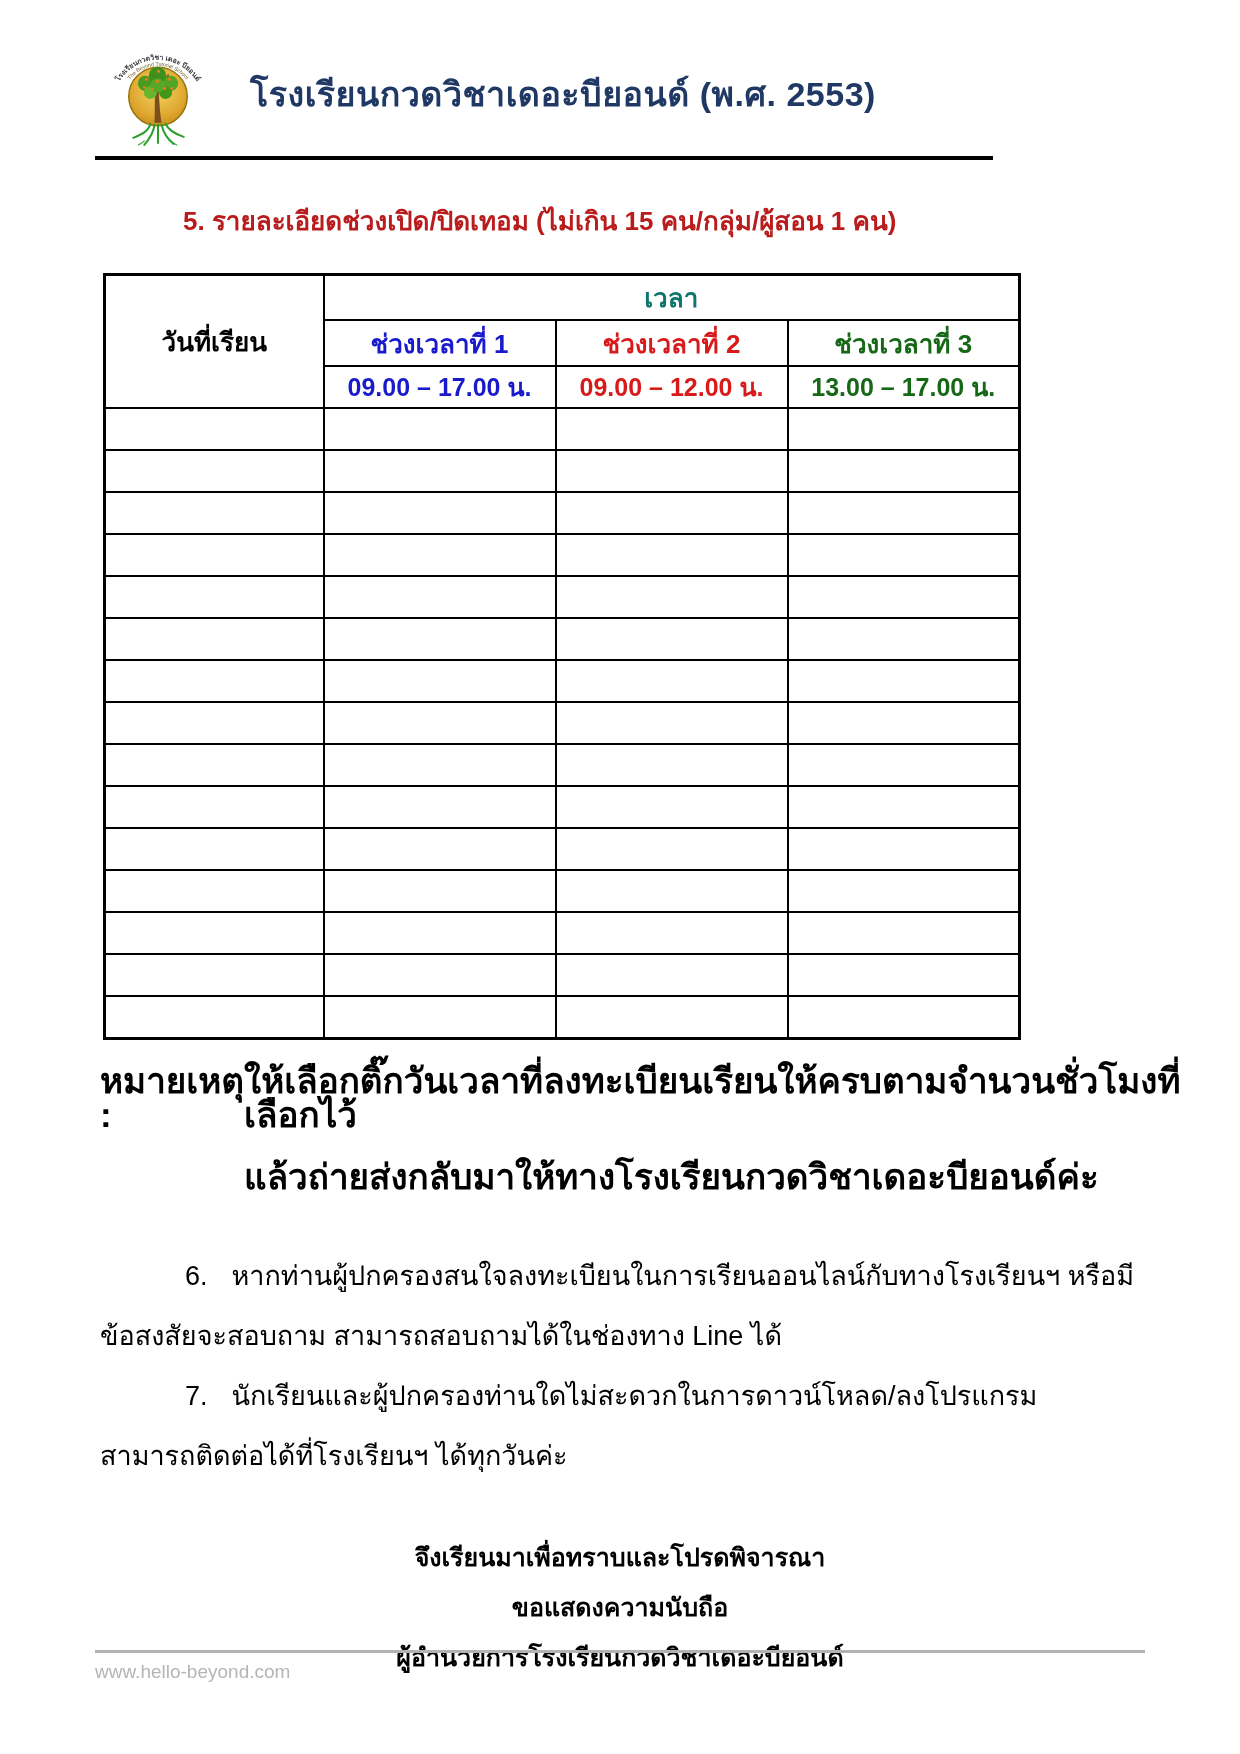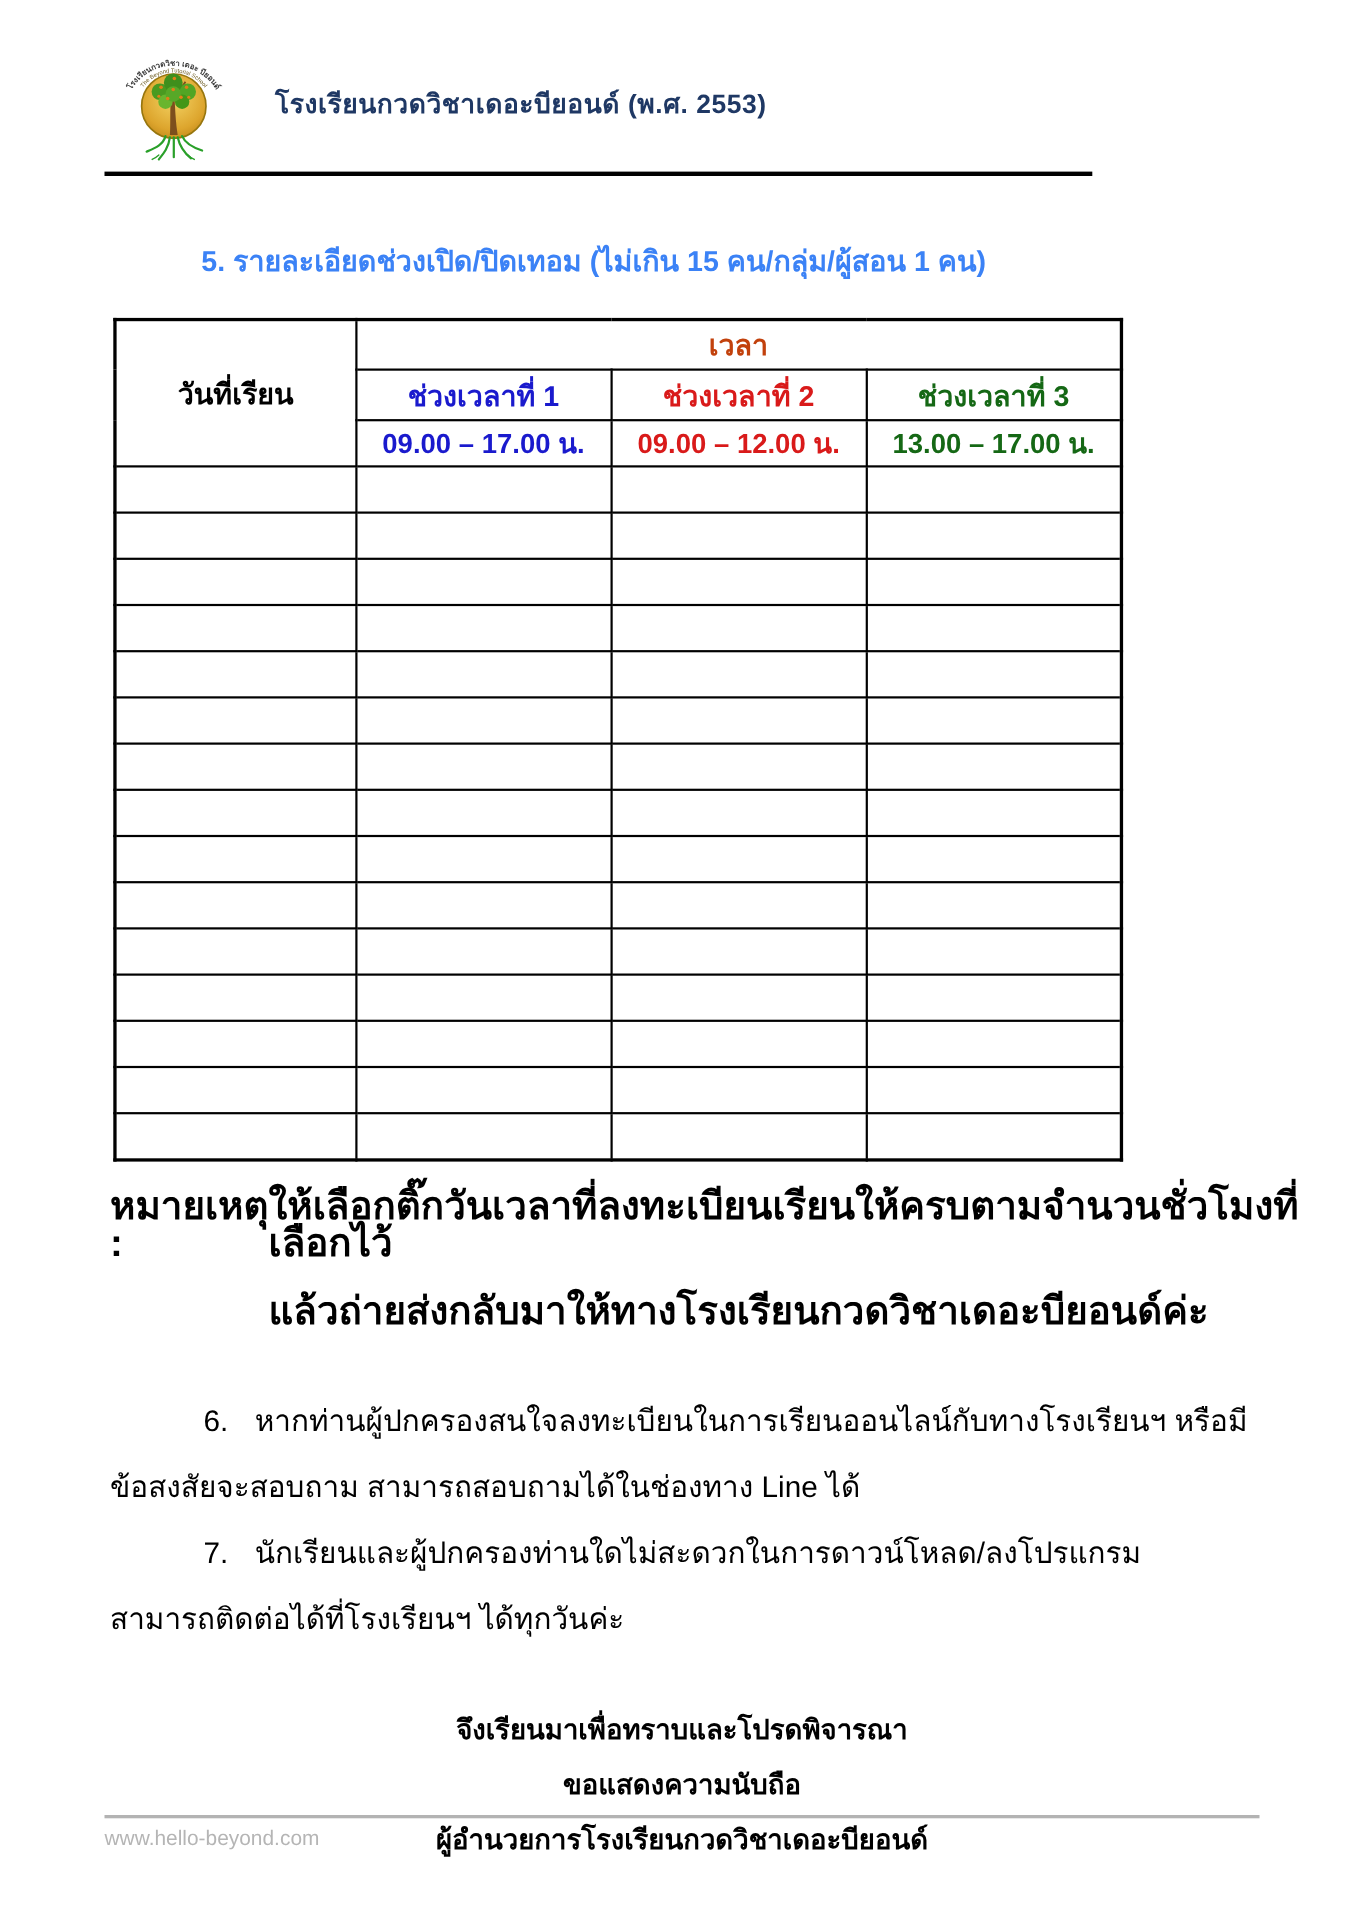--- a/index.html
+++ b/index.html
@@ -14,37 +14,37 @@
   }
   
   .header {
     display: flex;
     align-items: center;
     padding: 36px 0 0 100px;
   }
   .logo { flex: 0 0 auto; }
   .school-title {
     margin-left: 34px;
-    font-size: 24px;
+    font-size: 34px;
     font-weight: bold;
     color: #1f3864;
     letter-spacing: 0.5px;
   }
   .header-rule {
     margin: 4px 0 0 95px;
     width: 898px;
     height: 4px;
     background: #000;
   }
   
   .section-title {
-    margin: 56px 0 0 183px;
+    margin: 40px 0 0 183px;
     font-size: 26px;
     font-weight: bold;
-    color: #3b82f6;
+    color: #b91c1c;
   }
   
   table.schedule {
     margin: 32px 0 0 103px;
     border-collapse: collapse;
     table-layout: fixed;
     width: 915px;
     border: 3px solid #000;
   }
   table.schedule th, table.schedule td {
@@ -165,21 +165,21 @@
   <table class="schedule">
     <colgroup>
       <col class="c-day">
         <col class="c-slot">
         <col class="c-slot">
         <col class="c-slot">
     </colgroup>
     <thead>
       <tr class="row-time-head">
         <th rowspan="3" class="day-head">วันที่เรียน</th>
-        <th colspan="3" style="color: #c2410c; border-radius: 10px;">เวลา</th>
+        <th colspan="3" style="color: #0f766e; border-radius: 10px;">เวลา</th>
       </tr>
       <tr class="row-slots">
         <th style="color: rgb(26, 26, 205);">ช่วงเวลาที่ 1</th>
         <th style="color: rgb(217, 26, 26);">ช่วงเวลาที่ 2</th>
         <th style="color: rgb(21, 104, 21);">ช่วงเวลาที่ 3</th>
       </tr>
       <tr class="row-hours">
         <td style="color: rgb(26, 26, 205);">09.00 – 17.00 น.</td>
         <td style="color: rgb(217, 26, 26);">09.00 – 12.00 น.</td>
         <td style="color: rgb(21, 104, 21);">13.00 – 17.00 น.</td>

